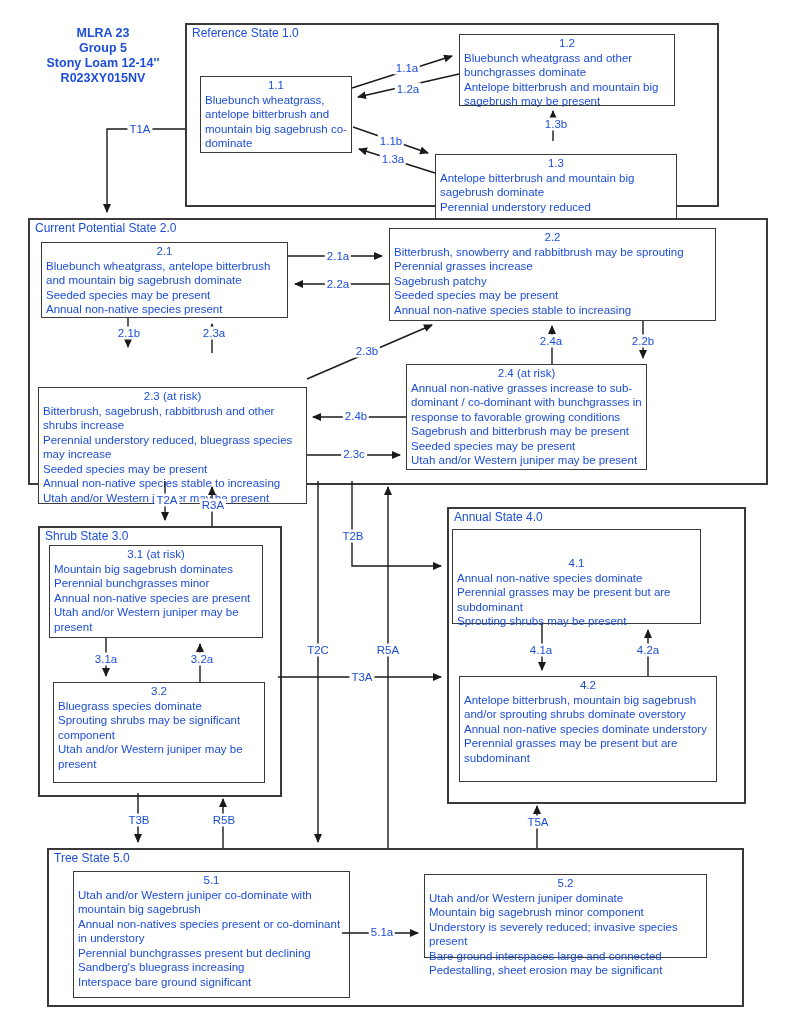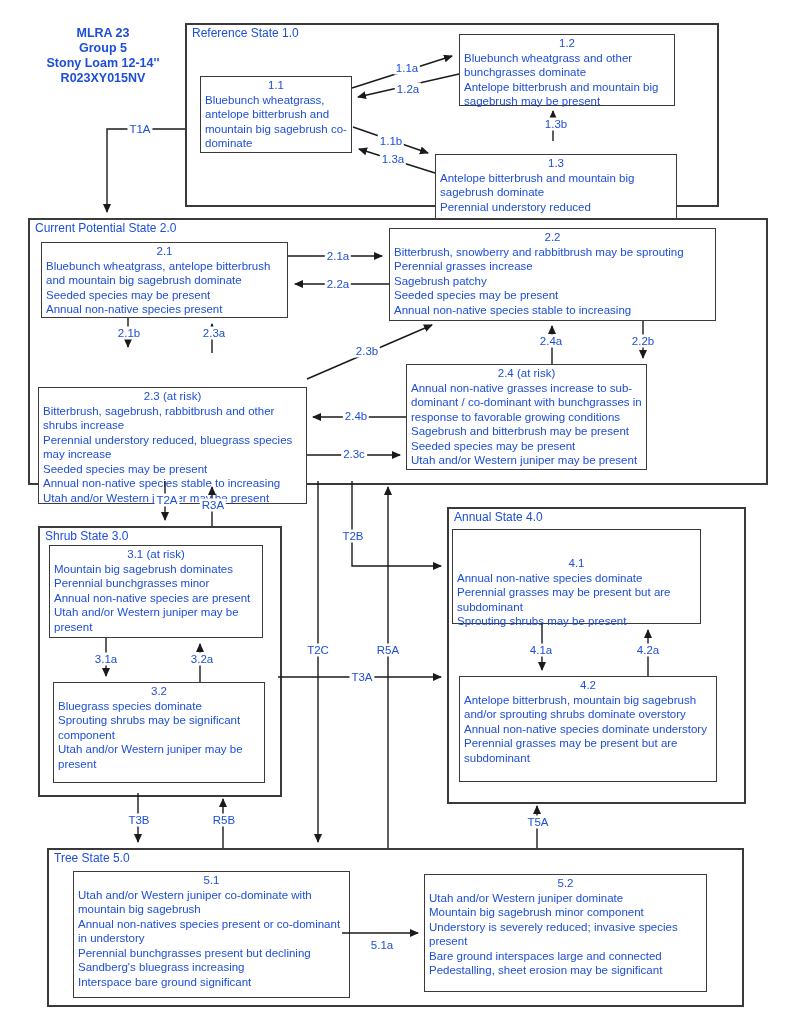--- a/index.html
+++ b/index.html
@@ -128,21 +128,21 @@
     <div class="state-label">Tree State 5.0</div>
   </div>
   <div class="box" style="left:65px;top:871px;width:277px;height:127px;margin-left:8px;">
     <div class="box-title">5.1</div>
     <div class="box-lines">Utah and/or Western juniper co-dominate with mountain big sagebrush
 Annual non-natives species present or co-dominant in understory
 Perennial bunchgrasses present but declining
 Sandberg's bluegrass increasing
 Interspace bare ground significant</div>
   </div>
-  <div class="box" style="left:424px;top:874px;width:283px;height:118px;">
+  <div class="box" style="left:424px;top:874px;width:283px;height:84px;">
     <div class="box-title">5.2</div>
     <div class="box-lines">Utah and/or Western juniper dominate
 Mountain big sagebrush minor component
 Understory is severely reduced; invasive species present
 Bare ground interspaces large and connected
 Pedestalling, sheet erosion may be significant</div>
   </div>
 
   <svg id="wires" viewBox="0 0 800 1036">
     <defs>
@@ -211,15 +211,15 @@
   <div class="lbl" style="left:362px;top:677px;">T3A</div>
 
   <div class="lbl" style="left:106px;top:659px;">3.1a</div>
   <div class="lbl" style="left:202px;top:659px;">3.2a</div>
   <div class="lbl" style="left:139px;top:820px;">T3B</div>
   <div class="lbl" style="left:224px;top:820px;">R5B</div>
 
   <div class="lbl" style="left:541px;top:650px;">4.1a</div>
   <div class="lbl" style="left:648px;top:650px;">4.2a</div>
   <div class="lbl" style="left:538px;top:822px;">T5A</div>
-  <div class="lbl" style="left:382px;top:932px;margin-top:13px;">5.1a</div>
+  <div class="lbl" style="left:382px;top:932px;">5.1a</div>
 
 </div>
 
 </body></html>

